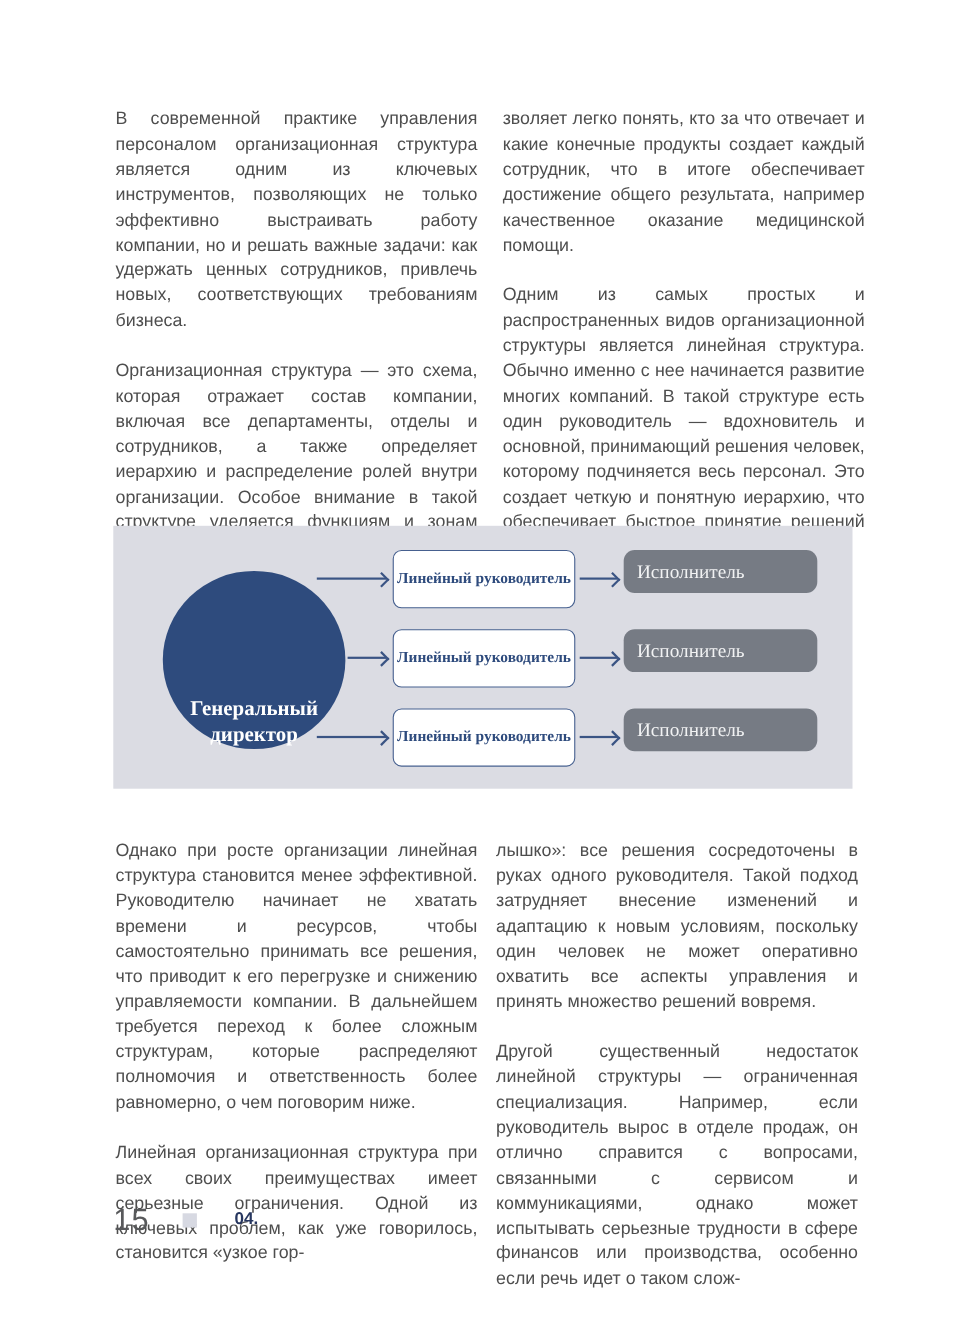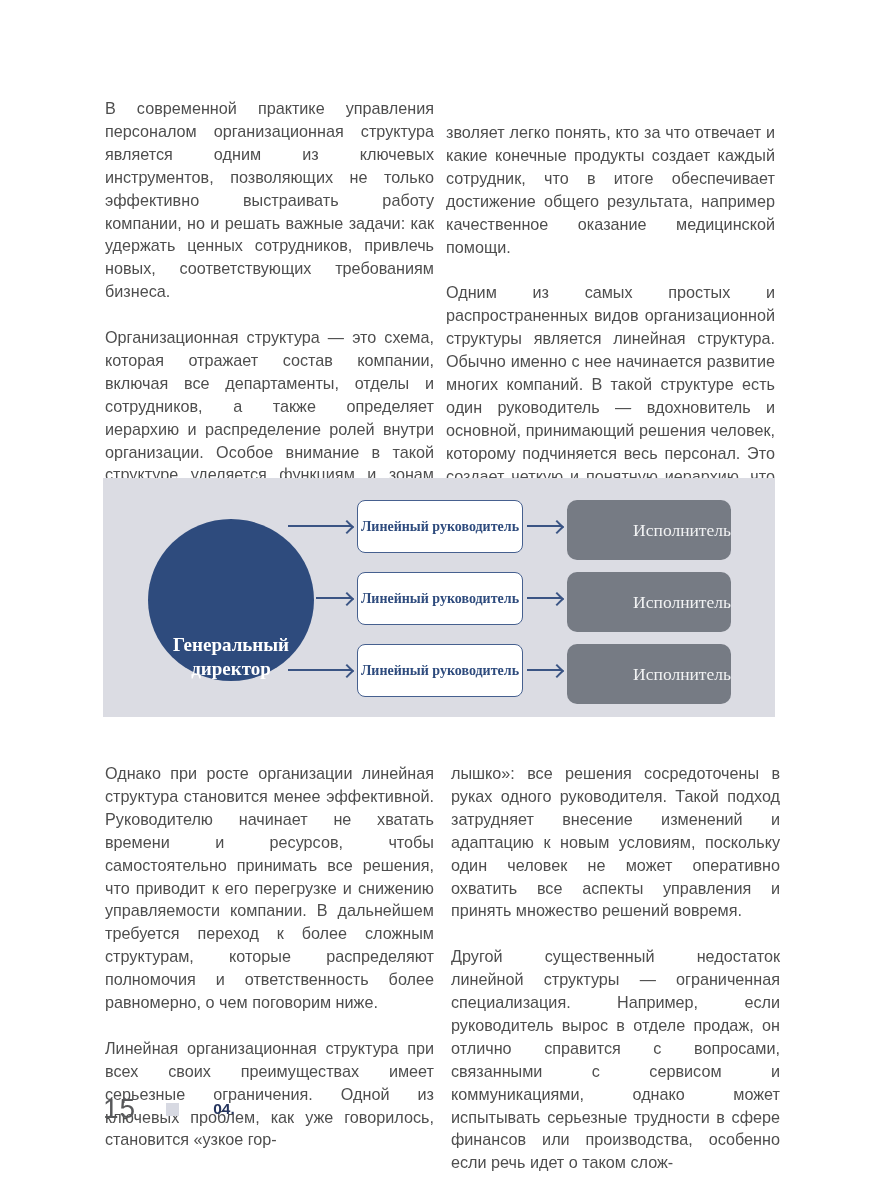--- a/index.html
+++ b/index.html
@@ -23,21 +23,21 @@
     font-size: 16.2px;
     line-height: 22.9px;
     text-align: justify;
     hyphens: auto;
     -webkit-hyphens: auto;
   }
   .text-col p { margin: 0 0 22.9px 0; }
   .text-col p:last-child { margin-bottom: 0; }
 
   .col-top-left  { left: 105px; top: 97px;  }
-  .col-top-right { left: 446px; top: 97px; margin-top: 24px;  }
+  .col-top-right { left: 457px; top: 97px;  }
   .col-bot-left  { left: 105px; top: 762px; }
   .col-bot-right { left: 451px; top: 762px; }
 
   
   .diagram-panel {
     position: absolute;
     left: 103px;
     top: 478px;
     width: 672px;
     height: 239px;
@@ -79,30 +79,31 @@
     color: #2e4b7d;
     font-family: "Liberation Serif", "DejaVu Serif", serif;
     font-weight: 700;
     font-size: 14px;
     line-height: 19px;
   }
   .executor-node {
     position: absolute;
     left: 464px;
     width: 164px;
-    height: 60px;
+    height: 39px;
     background: #767b84;
     border-radius: 10px;
     display: flex;
     align-items: center;
-    justify-content: flex-end;
+    justify-content: flex-start;
     color: #f1f2f3;
     font-family: "Liberation Serif", "DejaVu Serif", serif;
     font-weight: 400;
     font-size: 17.5px;
+    padding-left: 12px;
   }
   .row-0 { top: 22px;  }
   .row-1 { top: 94px;  }
   .row-2 { top: 166px; }
 
   .arrow {
     position: absolute;
     height: 0;
     border-top: 2px solid #3a5484;
   }

